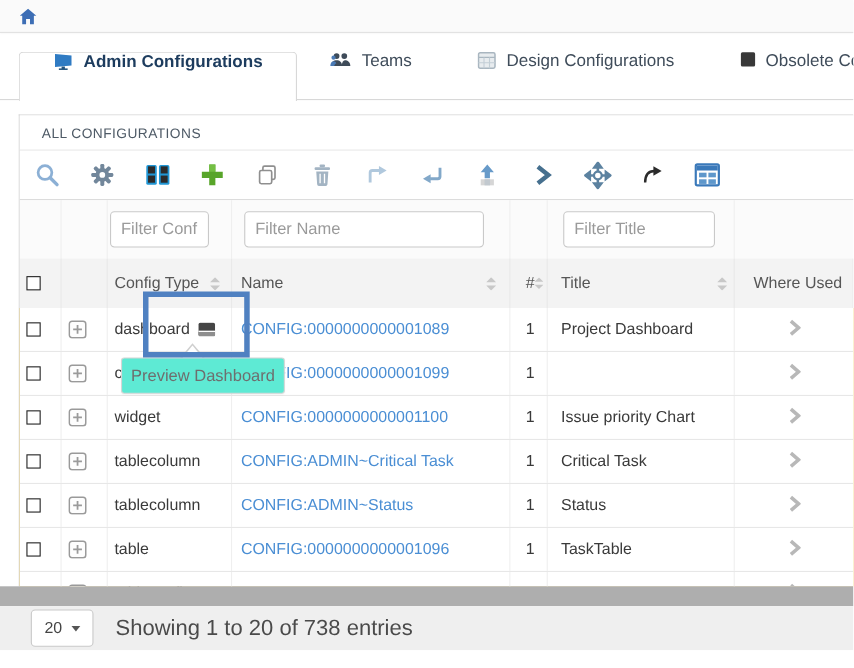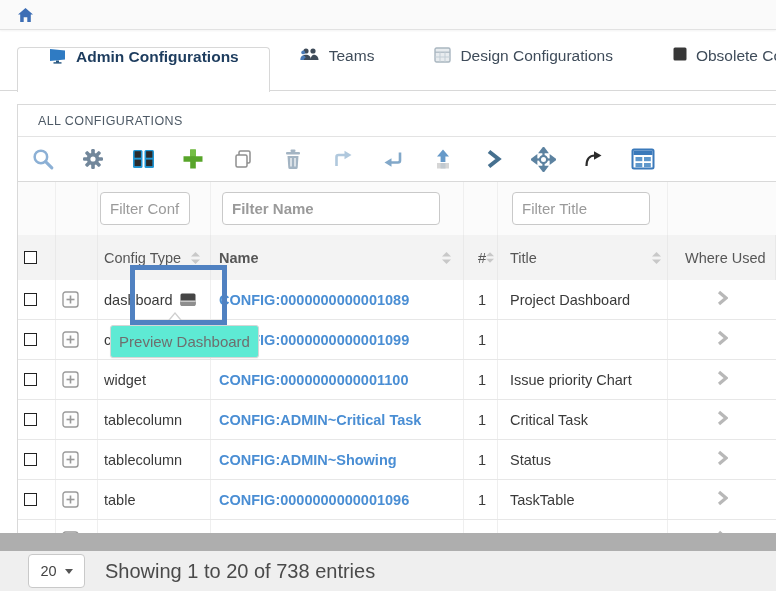--- a/index.html
+++ b/index.html
@@ -37,32 +37,32 @@
   .grid-row { display:grid; grid-template-columns:38px 42px 113px 253px 34px 170px minmax(0,1fr); }
   .cell { border-right:1px solid #efefef; display:flex; align-items:center; min-width:0; overflow:hidden; }
   .cell:last-child { border-right:none; }
   .filter-row { height:53px; background:#fbfbfb; }
   .filter-row input {
     height:33px; border:1px solid #c9c9c9; border-radius:4px; padding:0 9px;
     font-size:15px; color:#444; background:#fff; outline:none; font-family:inherit;
   }
   .filter-row input::placeholder { color:#9a9a9a; }
   .f-config { width:90px; margin-left:2px; }
-  .f-name   { width:218px; margin-left:11px;font-weight:bold; }
+  .f-name   { width:218px; margin-left:11px; }
   .f-title  { width:138px; margin-left:14px; }
   .header-row { height:45px; background:#f3f3f3; font-size:14.5px; color:#565656; }
   .header-row .cell { border-right:1px solid #e9e9e9; }
   .hlabel { display:flex; align-items:center; justify-content:space-between; width:100%; }
   .sort { display:flex; flex-direction:column; line-height:4px; }
   .sort svg { display:block; }
   .rows-clip { height:253px; overflow:hidden; background:#eab308; }
   .data-row { height:40px; border-bottom:1px solid #e7e7e7; font-size:14.5px; color:#3a3a3a; background:#fff; }
   .data-row .link { color:#4a8ed4; text-decoration:none; cursor:pointer; white-space:nowrap; }
   .pad { padding-left:6px; }
-  .pad-name { padding-left:8px;font-weight:bold; }
+  .pad-name { padding-left:8px; }
   .pad-count { padding-left:14px; }
   .pad-title { padding-left:12px; }
   .pad-wu { padding-left:17px; }
   .checkbox { width:13px; height:13px; border:1.6px solid #222; background:#fff; margin-left:6px; cursor:pointer; }
   .chev-cell { justify-content:center; }
   .type-wrap { display:flex; align-items:center; gap:7px; }
   
   .hscroll { height:18px; background:#aeaeae; cursor:pointer; }
   .footer { height:40px; background:#efefef; display:flex; align-items:center; }
   .pagesize {
@@ -500,21 +500,21 @@
                 <rect x="1" y="1" width="15" height="15" rx="2.5" fill="#fdfdfd" stroke="#9a9a9a" stroke-width="1.4"></rect>
                 <line x1="8.5" y1="4.5" x2="8.5" y2="12.5" stroke="#9a9a9a" stroke-width="1.6"></line>
                 <line x1="4.5" y1="8.5" x2="12.5" y2="8.5" stroke="#9a9a9a" stroke-width="1.6"></line>
               </svg>
             </span>
           </div>
         <div class="cell pad">
             <span>tablecolumn</span>
           </div>
         <div class="cell pad-name">
-            <a class="link">CONFIG:ADMIN~Showing</a>
+            <a class="link">CONFIG:ADMIN~Status</a>
           </div>
         <div class="cell pad-count">
             <span>1</span>
           </div>
         <div class="cell pad-title">
             <span>Status</span>
           </div>
         <div class="cell chev-cell">
             <span><svg width="11" height="16" viewBox="0 0 11 16">
                 <polyline points="2,2 9,8 2,14" fill="none" stroke="#b8b8b8" stroke-width="3.2"></polyline>

